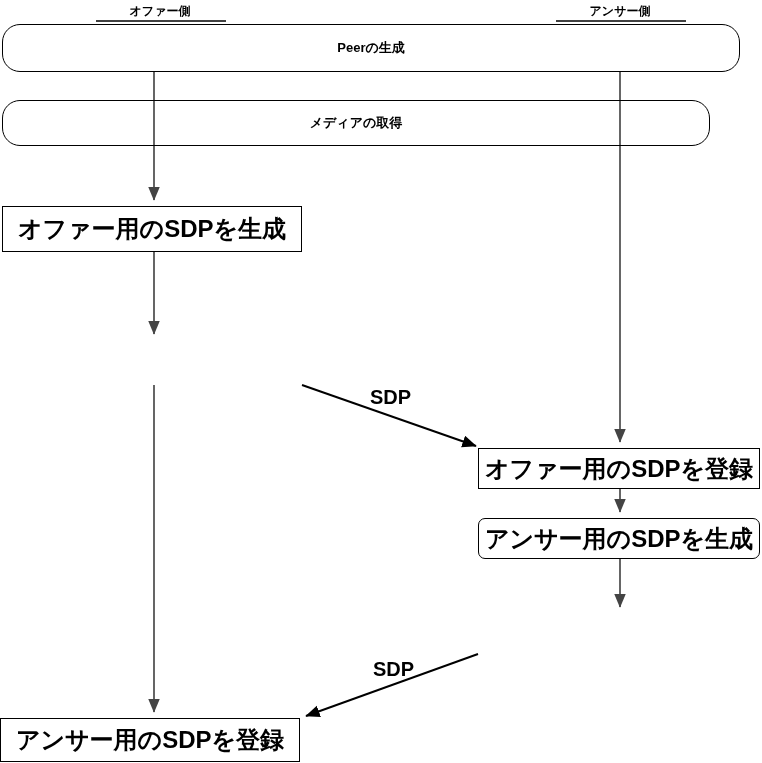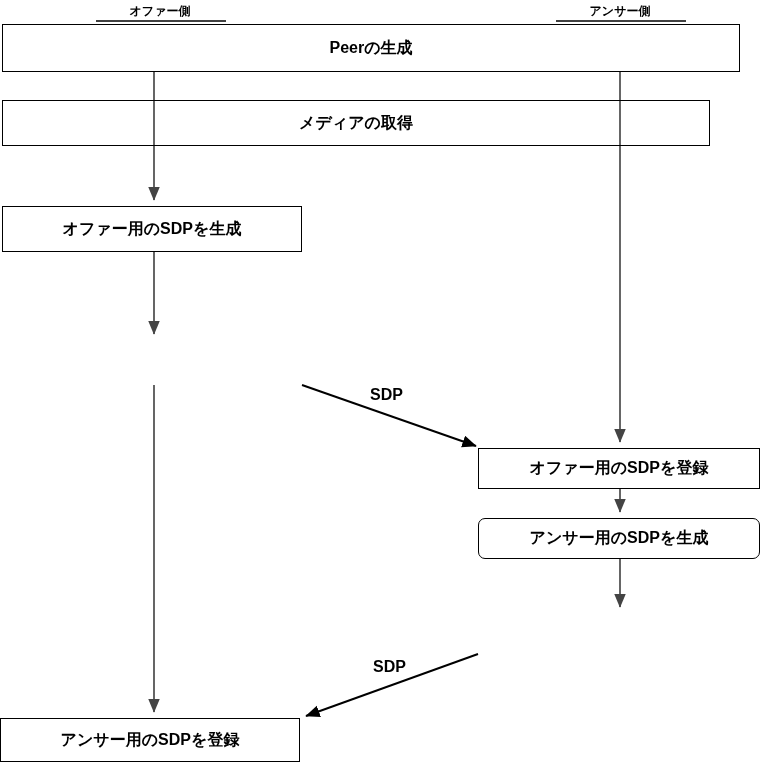--- a/index.html
+++ b/index.html
@@ -27,28 +27,28 @@
   .node {
     position: absolute;
     box-sizing: border-box;
     border: 1.6px solid #000000;
     background: transparent;
     display: flex;
     align-items: center;
     justify-content: center;
     color: #000000;
     font-weight: bold;
-    font-size: 16px;
+    font-size: 24px;
     letter-spacing: 0px;
     white-space: nowrap;
   }
-  .node.wide { font-size: 16px; }
+  .node.wide { font-size: 13px; border-radius: 18px; }
   .edge-label {
     position: absolute;
-    font-size: 16px;
+    font-size: 20px;
     font-weight: bold;
     color: #000000;
     white-space: nowrap;
   }
   svg.wires {
     position: absolute;
     left: 0;
     top: 0;
     width: 762px;
     height: 763px;

